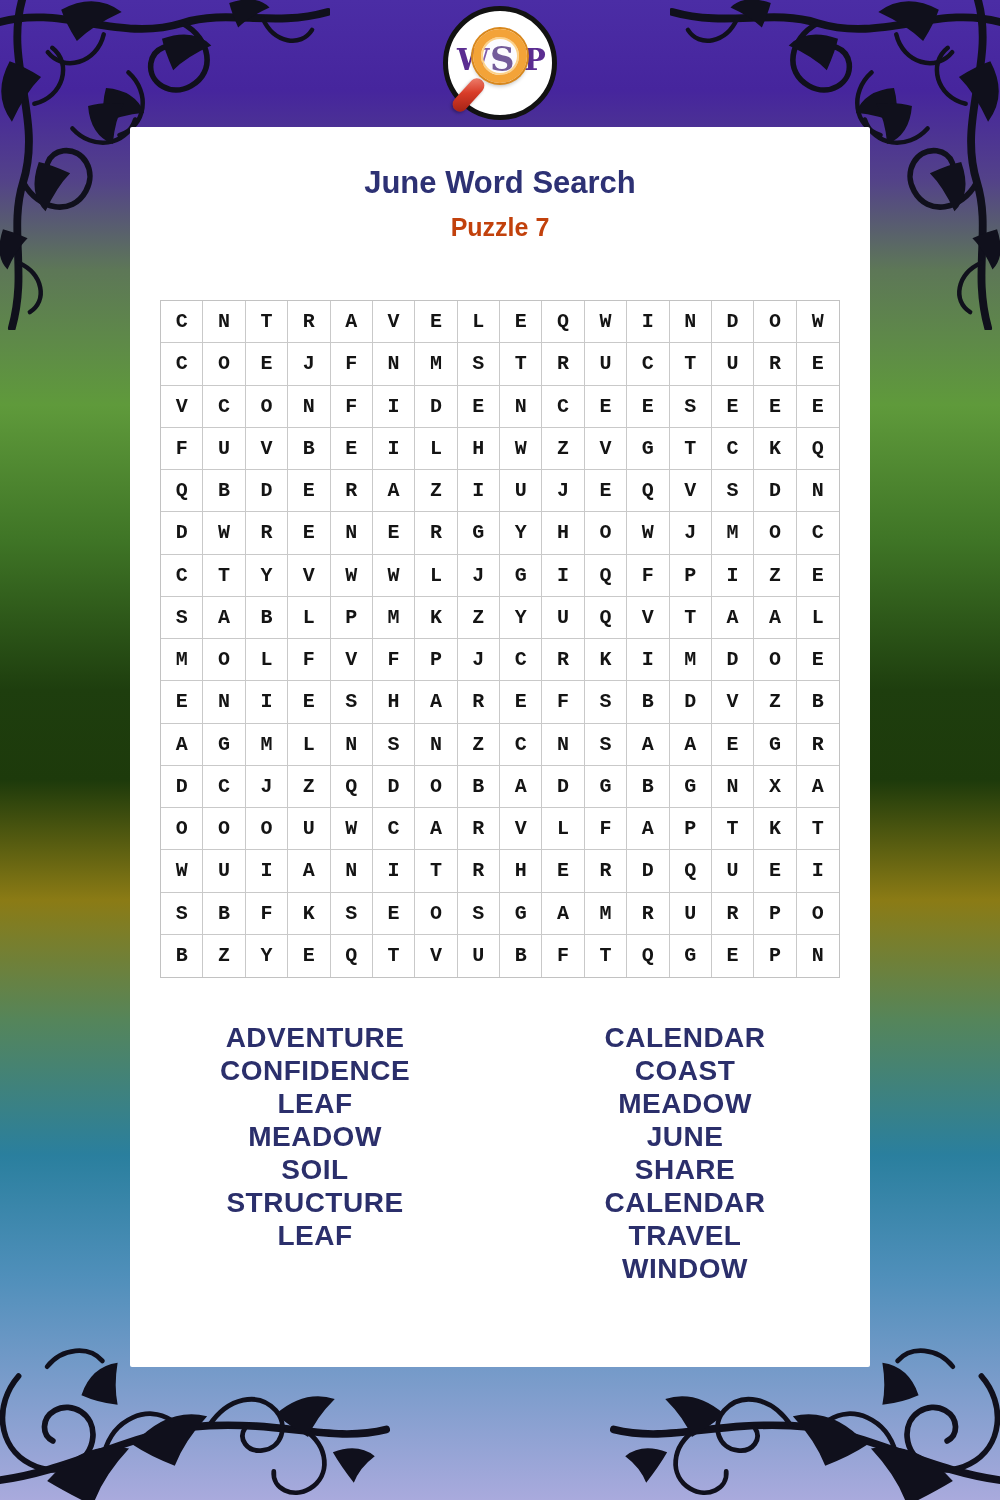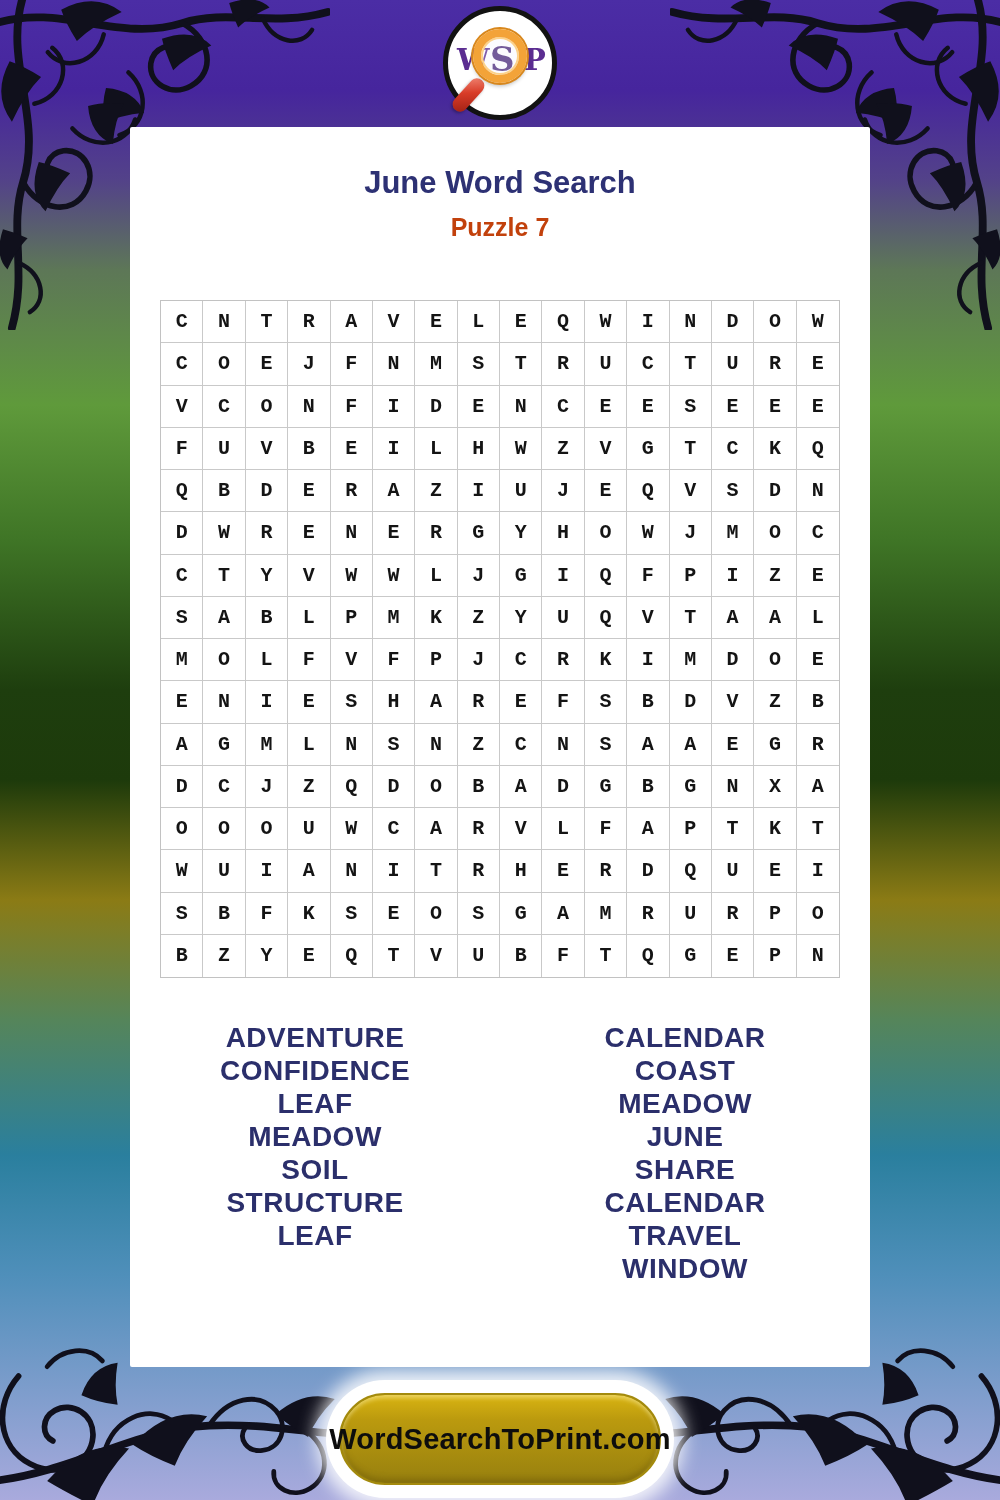--- a/index.html
+++ b/index.html
@@ -452,20 +452,14 @@
           <div class="word">MEADOW</div>
           <div class="word">JUNE</div>
           <div class="word">SHARE</div>
           <div class="word">CALENDAR</div>
           <div class="word">TRAVEL</div>
           <div class="word">WINDOW</div>
         </div>
     </div>
   </div>
 
-  <div class="footer-btn-wrap">
-    <div class="footer-glow"></div>
-    <div class="footer-btn">
-      <span class="footer-btn-label">WordSearchToPrint.com</span>
-    </div>
-  </div>
 
 </div>
 
 </body></html>

